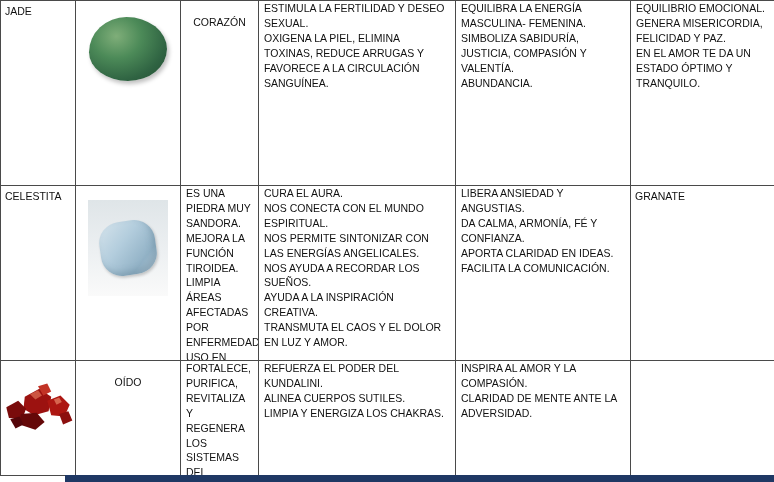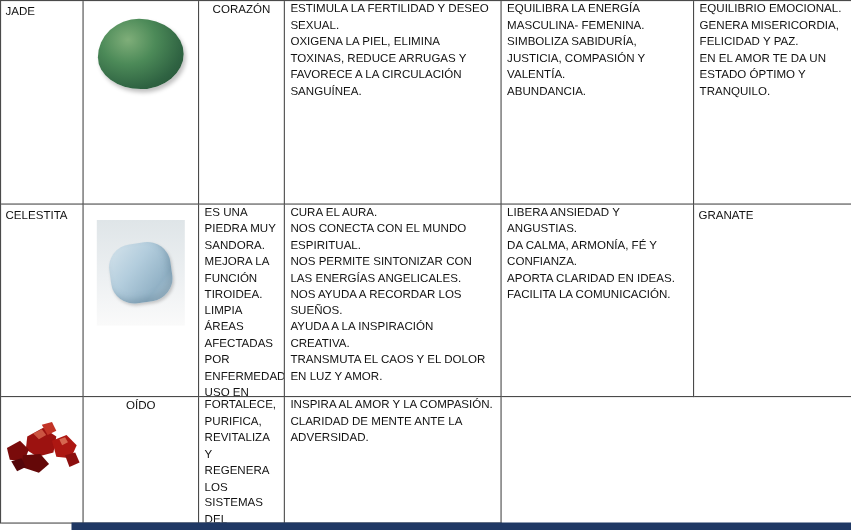--- a/index.html
+++ b/index.html
@@ -32,21 +32,21 @@
     box-sizing: border-box;
     overflow: hidden;
     font-size: 10.5px;
     line-height: 1.42;
   }
   .name-cell {
     padding: 3px 3px 0 4px;
     font-size: 10.5px;
   }
   .chakra-cell {
-    padding-top: 1px;
+    padding-top: 14px;
     text-align: center;
   }
   .props-cell {
     padding: 0 6px 0 5px;
     white-space: pre-line;
   }
   .img-cell {
     display: flex;
     justify-content: center;
     align-items: flex-start;
@@ -147,19 +147,22 @@
         <polygon points="56,6 70,2 76,14 64,20" fill="#c23326"></polygon>
         <polygon points="88,48 102,44 108,58 94,64" fill="#8c0f0e"></polygon>
         <polygon points="14,56 28,52 34,64 22,70" fill="#55060a"></polygon>
         <polygon points="44,18 56,12 62,20 52,26" fill="#d4604a" opacity="0.85"></polygon>
         <polygon points="80,26 88,23 92,30 84,34" fill="#e07b5f" opacity="0.8"></polygon>
       </svg>
     </div>
     <div class="cell chakra-cell">OÍDO</div>
     <div class="cell props-cell">FORTALECE, PURIFICA, REVITALIZA Y REGENERA LOS SISTEMAS DEL CUERPO, EN ESPECIAL EL CIRCULATORIO.
 ESTIMULA LA GLÁNDULA PITUITARIA.</div>
+    <div class="cell props-cell">REFUERZA EL PODER DEL KUNDALINI.
+ALINEA CUERPOS SUTILES.
+LIMPIA Y ENERGIZA LOS CHAKRAS.</div>
     <div class="cell props-cell">INSPIRA AL AMOR Y LA COMPASIÓN.
 CLARIDAD DE MENTE ANTE LA ADVERSIDAD.</div>
 
   </div>
 
   <div class="bottom-bar"></div>
 </div>
 
 </body></html>

